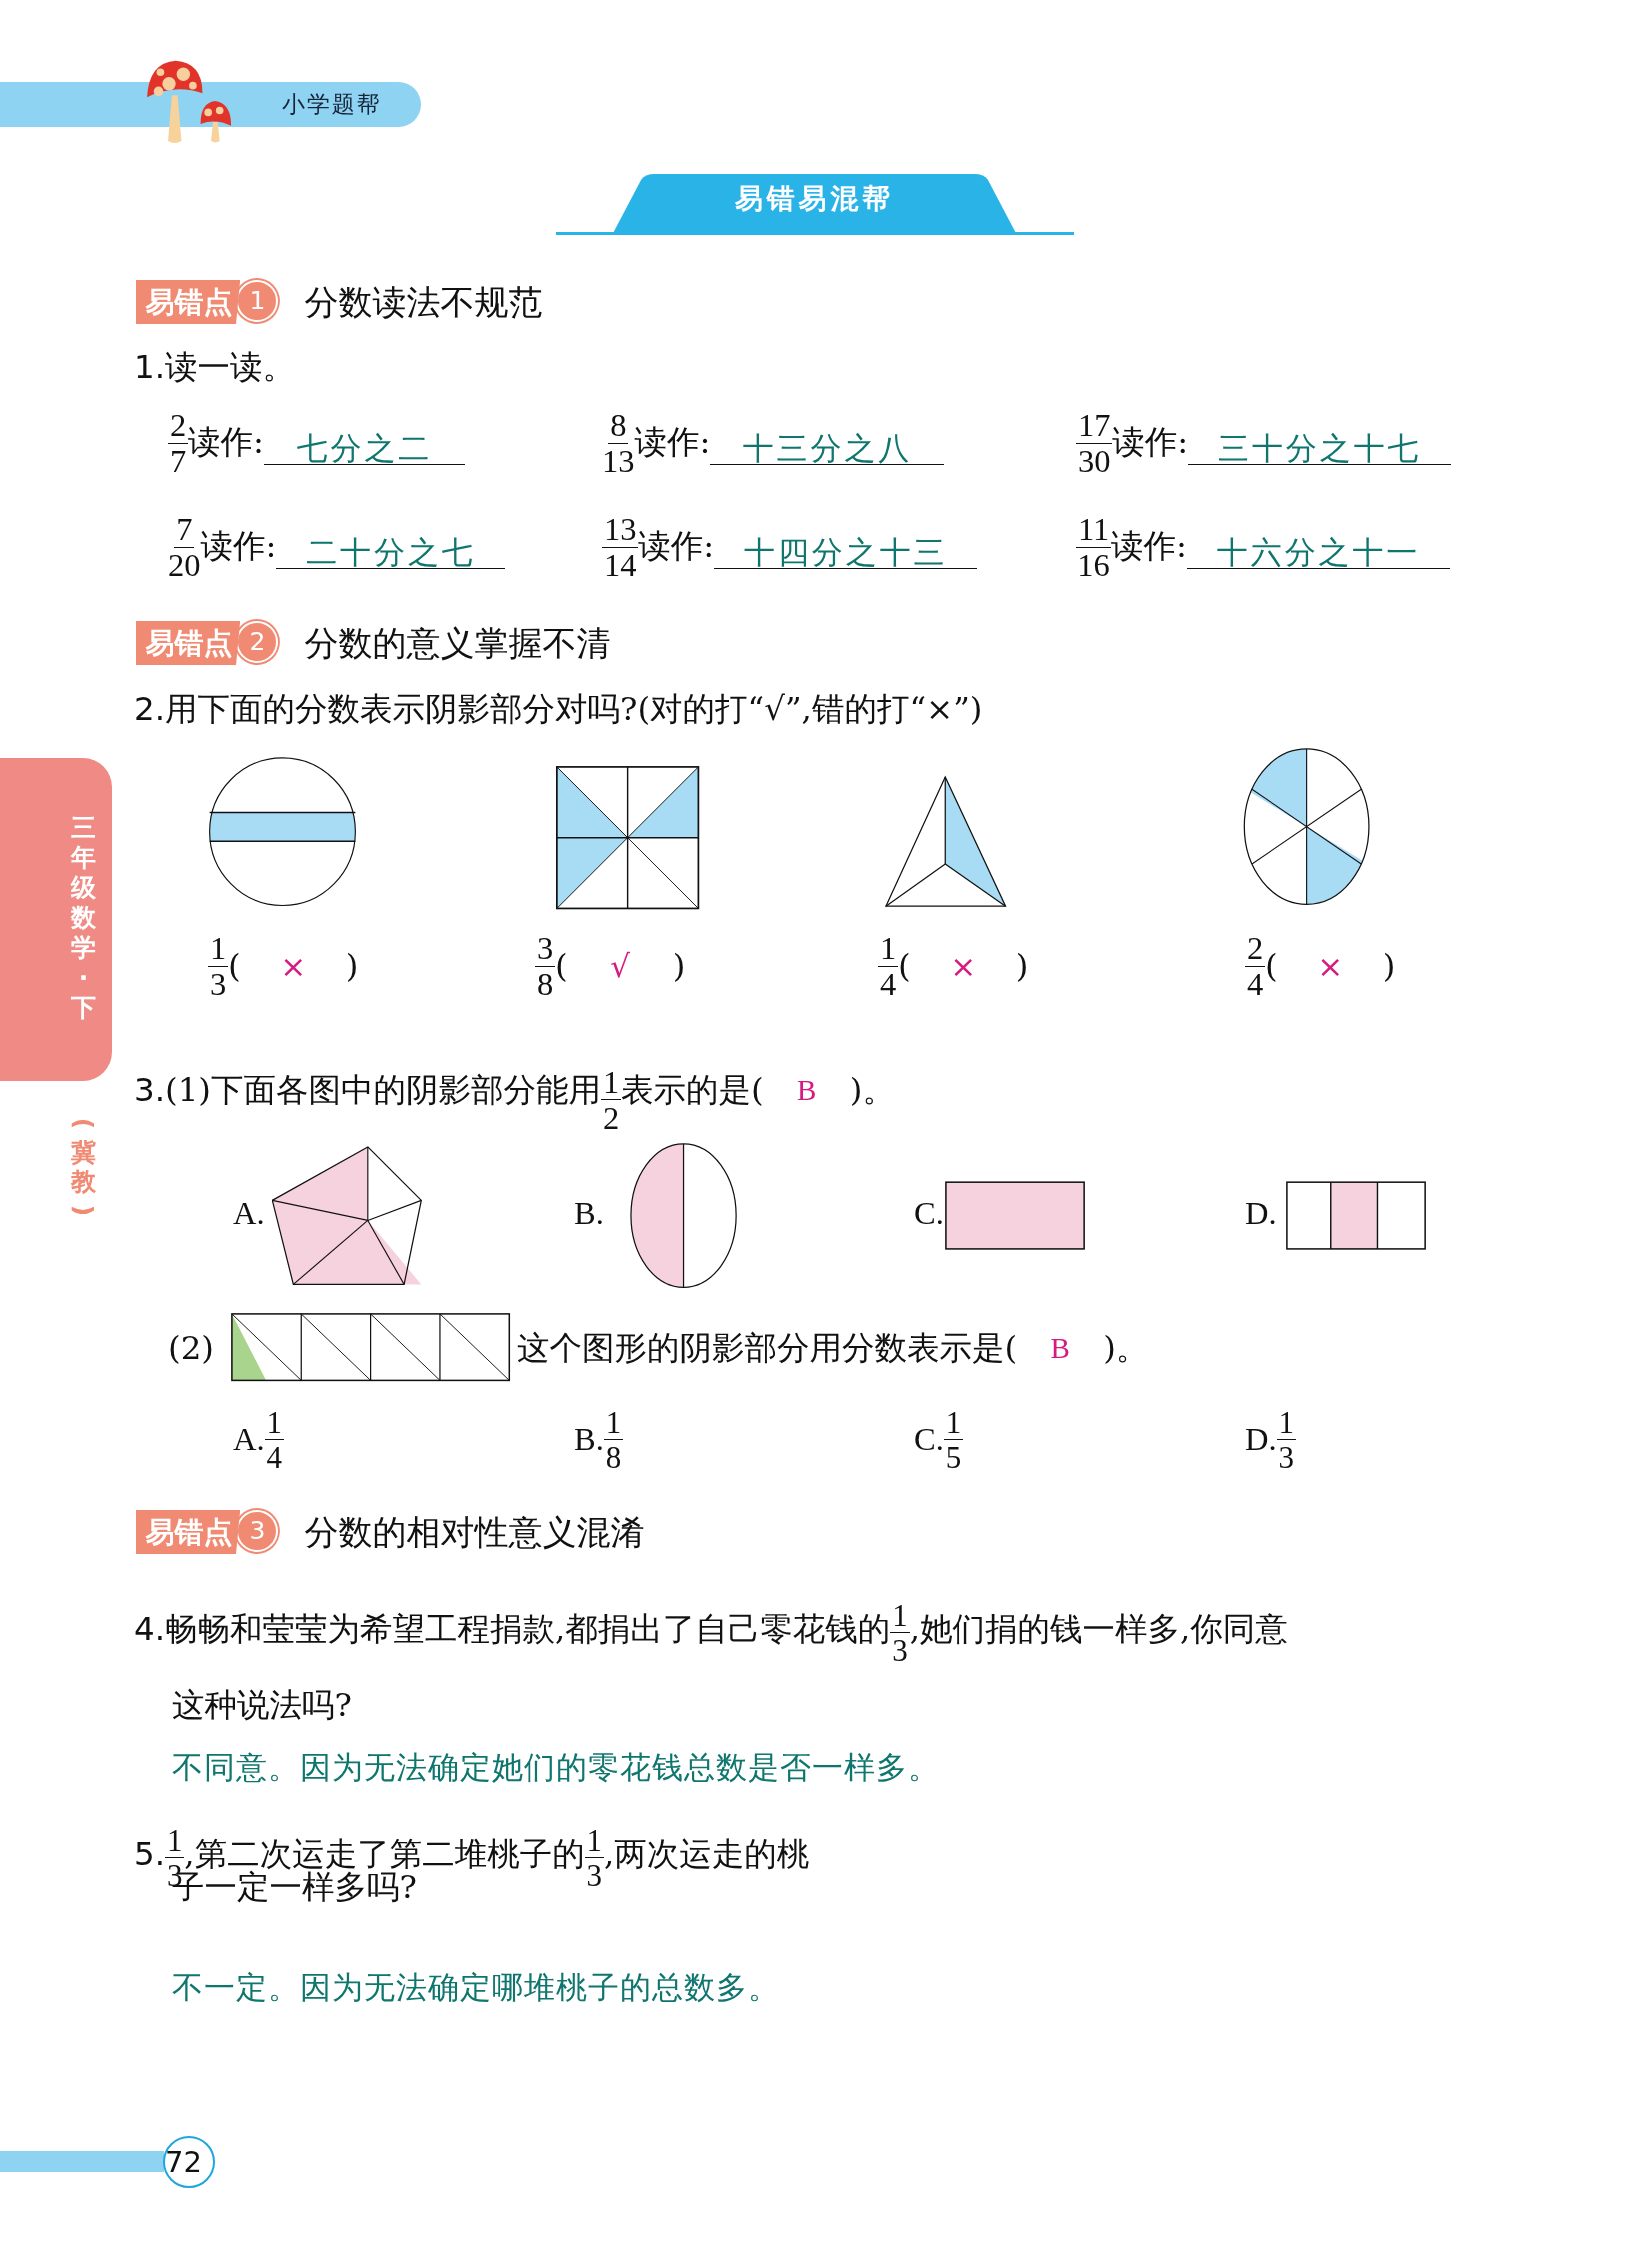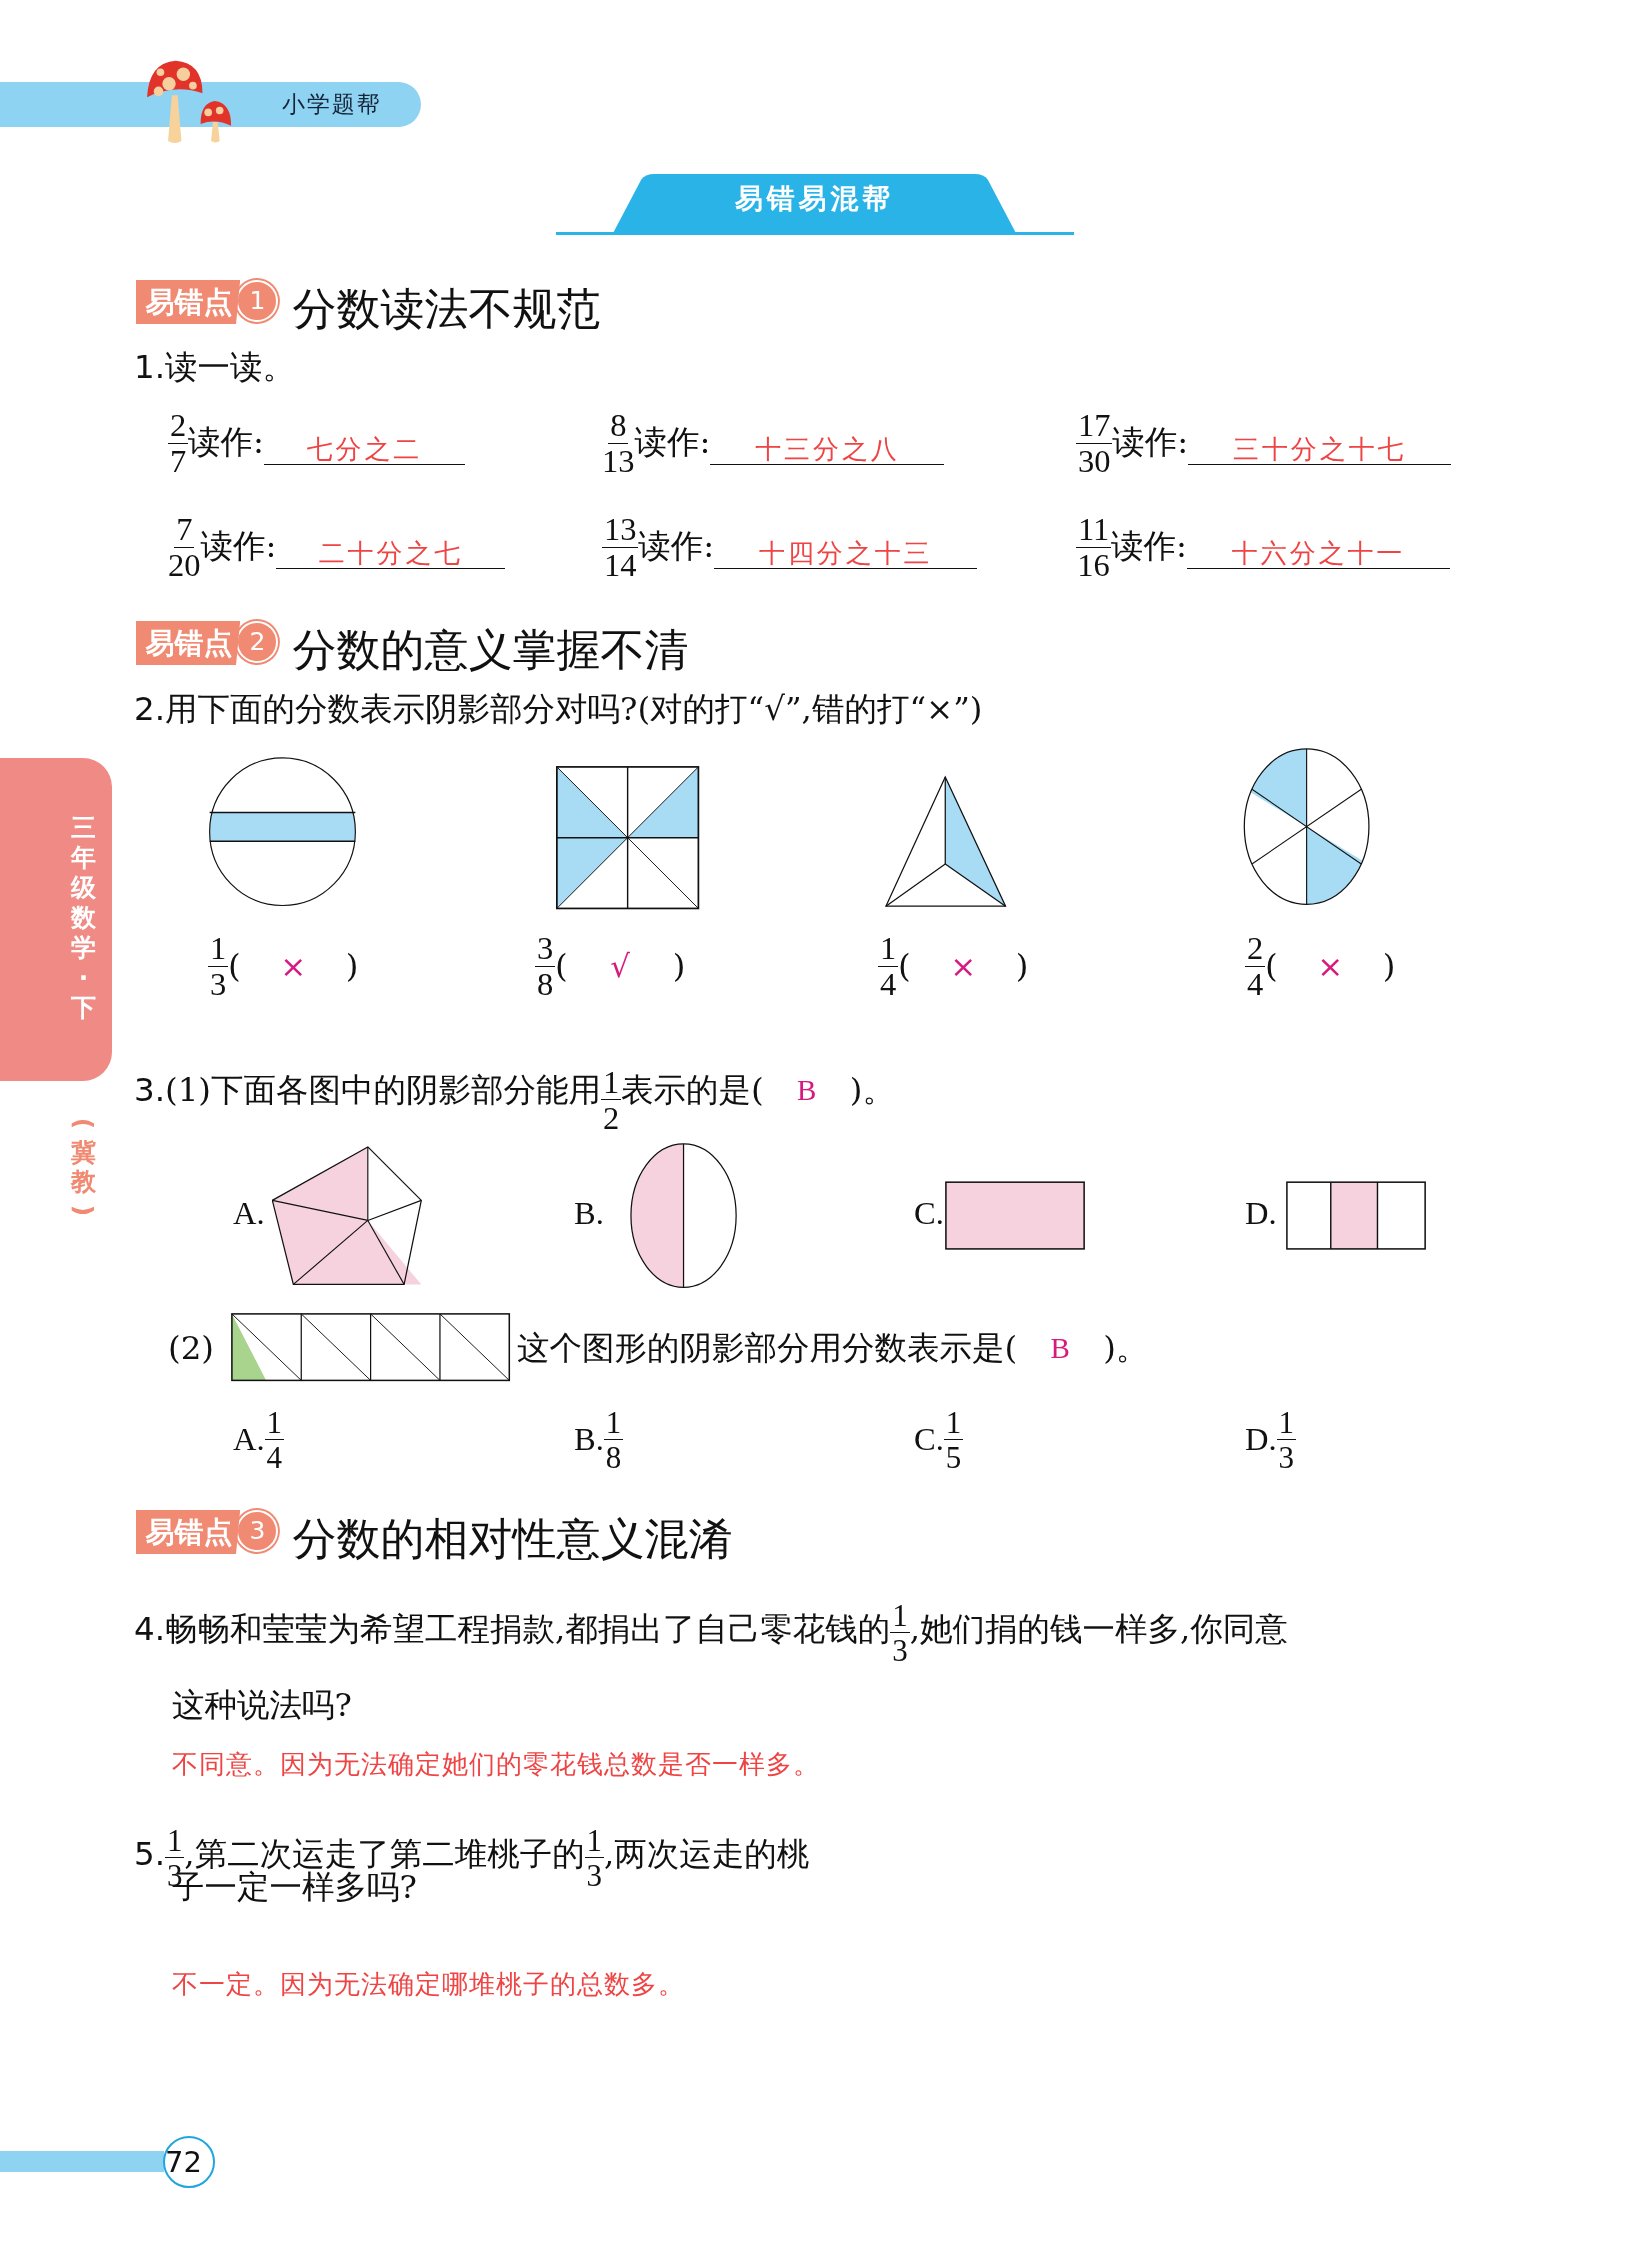--- a/index.html
+++ b/index.html
@@ -15,25 +15,25 @@
   .banner-text{left:612px;top:180px;width:405px;text-align:center;font-family:"DejaVu Sans",sans-serif;
        font-weight:bold;font-size:28px;color:#fff;letter-spacing:3.8px;}
   
   .tag{height:48px;display:flex;align-items:flex-start;}
   .tag-box{height:44px;background:#f08a72;color:#fff;font-family:"DejaVu Sans",sans-serif;font-weight:bold;
        font-size:29px;line-height:44px;padding:0 7.6px 0 9.6px;position:relative;
        clip-path:polygon(0 0,100% 0,96% 100%,0 100%);}
   .tag-num{width:38px;height:38px;border-radius:50%;background:#f08a72;color:#fff;border:2.9px solid #fff;
        box-shadow:0 0 0 1.9px #f08a72;font-family:"DejaVu Sans",sans-serif;font-size:25px;text-align:center;
        line-height:38px;margin-left:-3.8px;}
-  .tag-title{font-family:Liberation Serif, serif;font-size:44px;margin-left:14px;color:#111;}
+  .tag-title{font-family:Liberation Serif, serif;font-size:34px;margin-left:26px;color:#111;}
   .q{font-size:32.5px;line-height:42px;white-space:nowrap;}
   .qnum{font-family:"DejaVu Sans",sans-serif;}
   .ans{color:#d61a7f;}
-  .ans-script{color:#ef4444;font-size:26px;font-family:Liberation Serif, serif;letter-spacing:2.9px;}
+  .ans-script{color:#0f766e;font-size:31px;font-family:Liberation Serif, serif;letter-spacing:2.9px;}
   
   .frac{display:inline-flex;flex-direction:column;align-items:center;vertical-align:middle;
         font-family:"Liberation Serif",serif;line-height:1;}
   .frac .n{font-size:32.5px;padding:0 1.9px 1px;border-bottom:1.9px solid #111;}
   .frac .d{font-size:32.5px;padding-top:1.9px;}
   .frac.sm .n,.frac.sm .d{font-size:31px;}
   .read-item{display:flex;align-items:center;font-size:32.5px;}
   .blank{display:inline-block;border-bottom:1.9px solid #111;text-align:center;height:42px;position:relative;}
   .blank span{position:relative;top:5.7px;}
   

